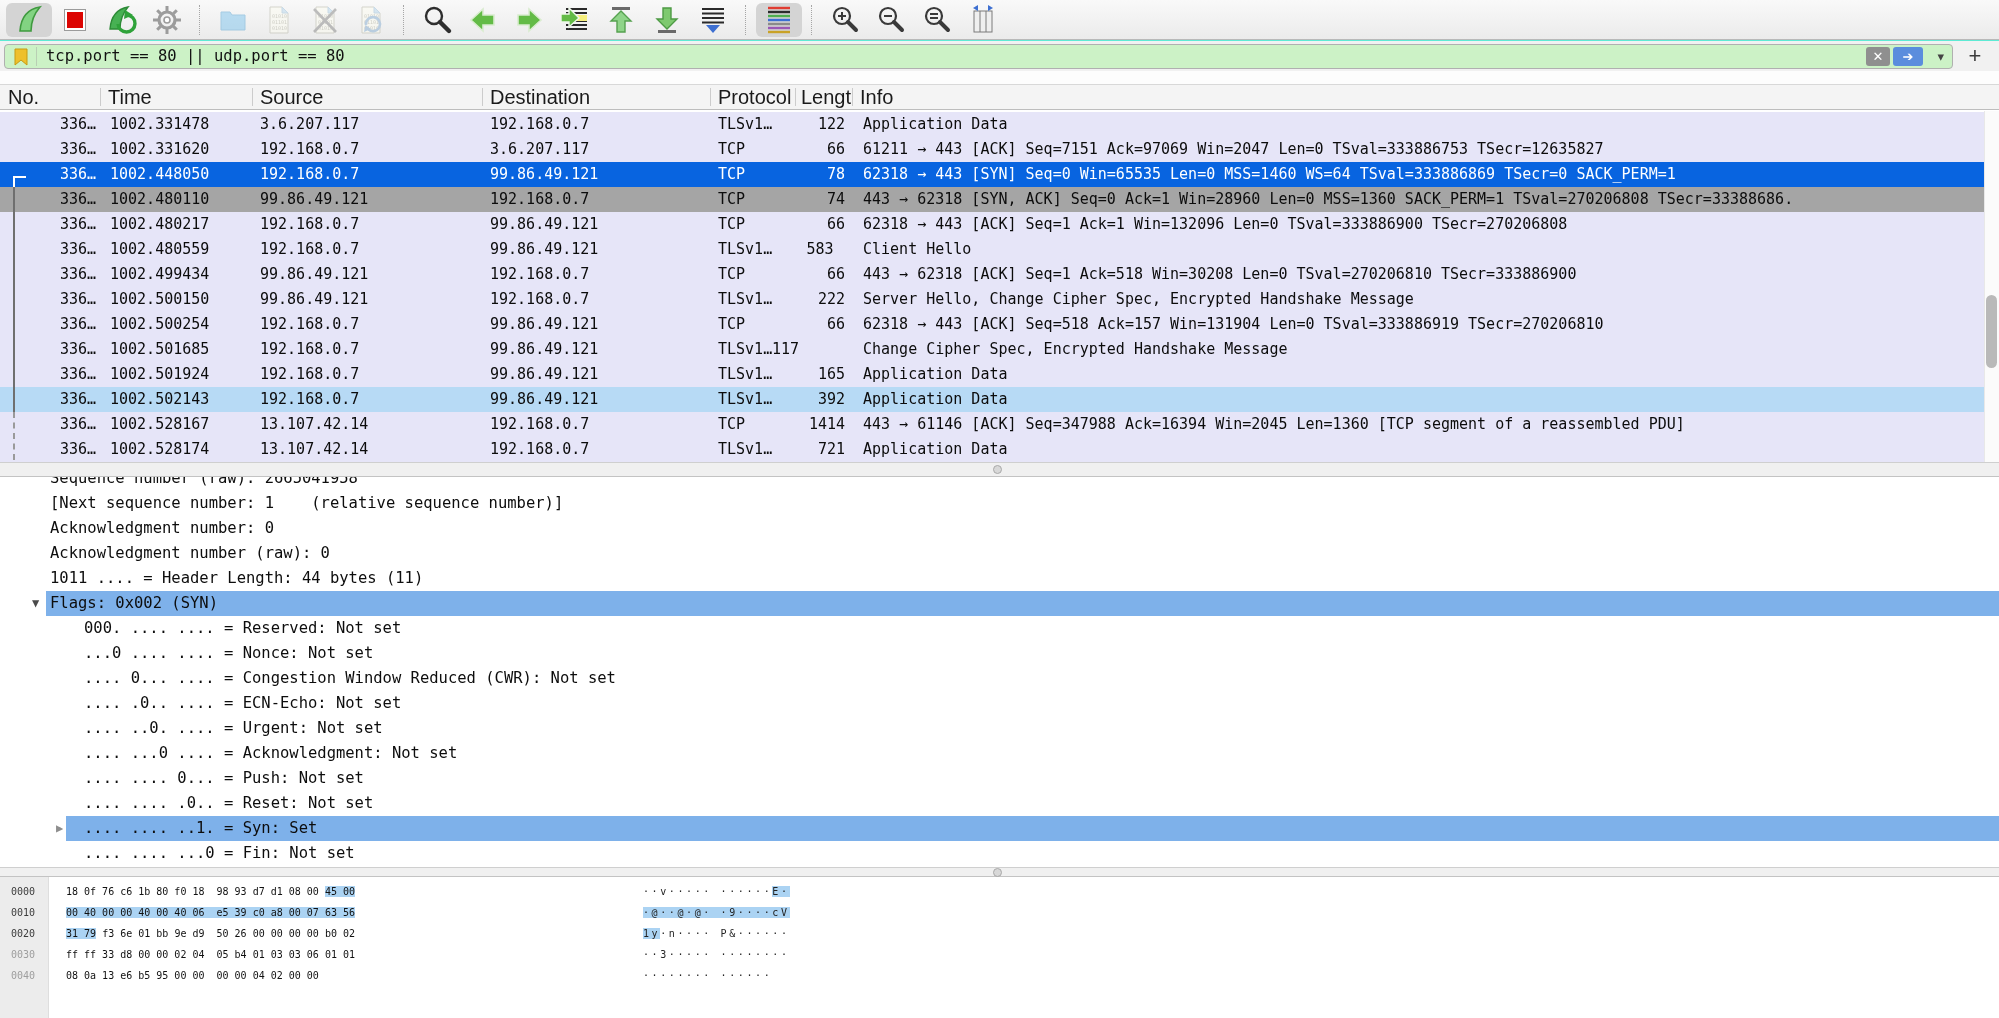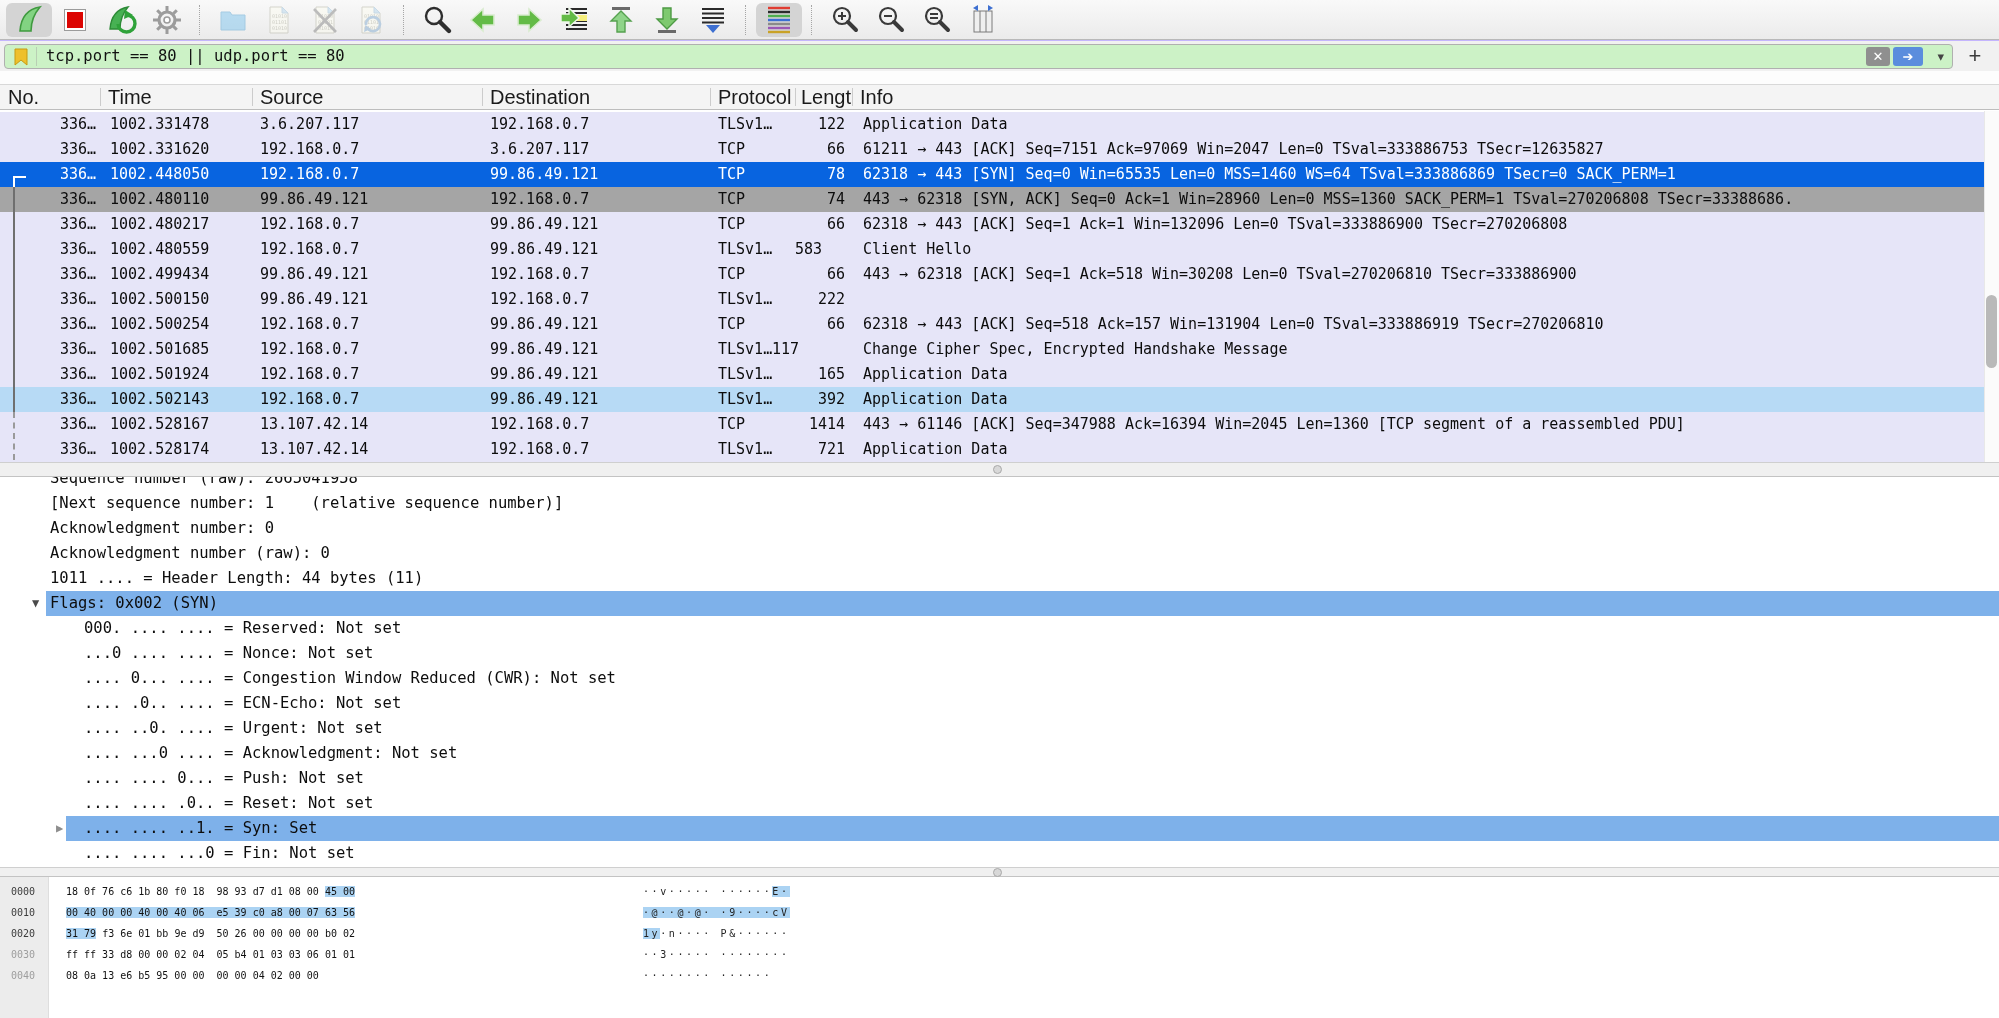--- a/index.html
+++ b/index.html
@@ -1,16 +1,16 @@
 <!DOCTYPE html>
 <html><head>
 <meta charset="utf-8">
 <style>
   body{margin:0;background:#888}
-  .app{position:relative;width:1999px;height:1018px;background:#c4b5fd;overflow:hidden;
+  .app{position:relative;width:1999px;height:1018px;background:#5eead4;overflow:hidden;
        font-family:"Liberation Sans",sans-serif;user-select:none}
   .mono{font-family:"DejaVu Sans Mono",monospace}
 
   
   #toolbar{position:absolute;left:0;top:0;width:100%;height:40px;box-sizing:border-box;
            background:linear-gradient(#f9f9f9,#ebebeb);border-bottom:1px solid #b9b9b9;
            display:flex;align-items:center;padding-left:6px}
   .tb-btn{width:46px;height:34px;display:flex;align-items:center;justify-content:center;
           border-radius:6px;flex:0 0 auto}
   .tb-btn.active{background:#d4d4d4}
@@ -323,39 +323,40 @@
         <span class="pc" style="left: 718px; width: 74px;">TCP</span>
         <span class="pc" style="left: 795px; width: 50px; text-align: right;">66</span>
         <span class="pc" style="left: 863px; width: 1119px;">62318 → 443 [ACK] Seq=1 Ack=1 Win=132096 Len=0 TSval=333886900 TSecr=270206808</span>
       </div>
       <div class="pk-row">
         <span class="pc" style="left: 0px; width: 96px; text-align: right;">336…</span>
         <span class="pc" style="left: 110px; width: 140px;">1002.480559</span>
         <span class="pc" style="left: 260px; width: 220px;">192.168.0.7</span>
         <span class="pc" style="left: 490px; width: 216px;">99.86.49.121</span>
         <span class="pc" style="left: 718px; width: 74px;">TLSv1…</span>
-        <span class="pc" style="left: 795px; width: 50px; text-align: left;">583</span>
+        <span class="pc" style="left: 795px; width: 50px; text-align: center;">583</span>
         <span class="pc" style="left: 863px; width: 1119px;">Client Hello</span>
       </div>
       <div class="pk-row">
         <span class="pc" style="left: 0px; width: 96px; text-align: right;">336…</span>
         <span class="pc" style="left: 110px; width: 140px;">1002.499434</span>
         <span class="pc" style="left: 260px; width: 220px;">99.86.49.121</span>
         <span class="pc" style="left: 490px; width: 216px;">192.168.0.7</span>
         <span class="pc" style="left: 718px; width: 74px;">TCP</span>
         <span class="pc" style="left: 795px; width: 50px; text-align: right;">66</span>
         <span class="pc" style="left: 863px; width: 1119px;">443 → 62318 [ACK] Seq=1 Ack=518 Win=30208 Len=0 TSval=270206810 TSecr=333886900</span>
       </div>
       <div class="pk-row">
         <span class="pc" style="left: 0px; width: 96px; text-align: right;">336…</span>
         <span class="pc" style="left: 110px; width: 140px;">1002.500150</span>
         <span class="pc" style="left: 260px; width: 220px;">99.86.49.121</span>
         <span class="pc" style="left: 490px; width: 216px;">192.168.0.7</span>
         <span class="pc" style="left: 718px; width: 74px;">TLSv1…</span>
         <span class="pc" style="left: 795px; width: 50px; text-align: right;">222</span>
+        <span class="pc" style="left: 863px; width: 1119px;">Server Hello, Change Cipher Spec, Encrypted Handshake Message</span>
       </div>
       <div class="pk-row">
         <span class="pc" style="left: 0px; width: 96px; text-align: right;">336…</span>
         <span class="pc" style="left: 110px; width: 140px;">1002.500254</span>
         <span class="pc" style="left: 260px; width: 220px;">192.168.0.7</span>
         <span class="pc" style="left: 490px; width: 216px;">99.86.49.121</span>
         <span class="pc" style="left: 718px; width: 74px;">TCP</span>
         <span class="pc" style="left: 795px; width: 50px; text-align: right;">66</span>
         <span class="pc" style="left: 863px; width: 1119px;">62318 → 443 [ACK] Seq=518 Ack=157 Win=131904 Len=0 TSval=333886919 TSecr=270206810</span>
       </div>

